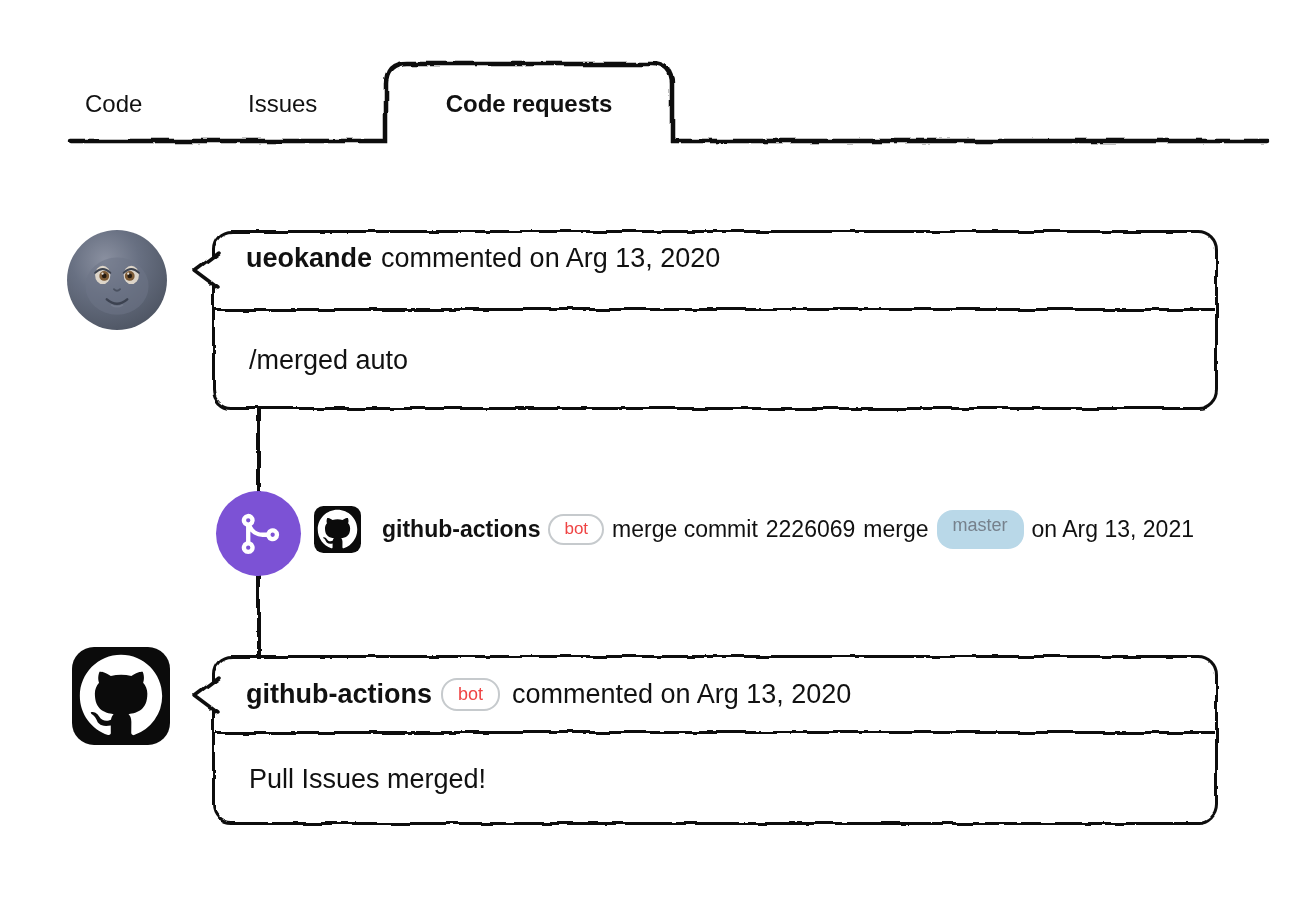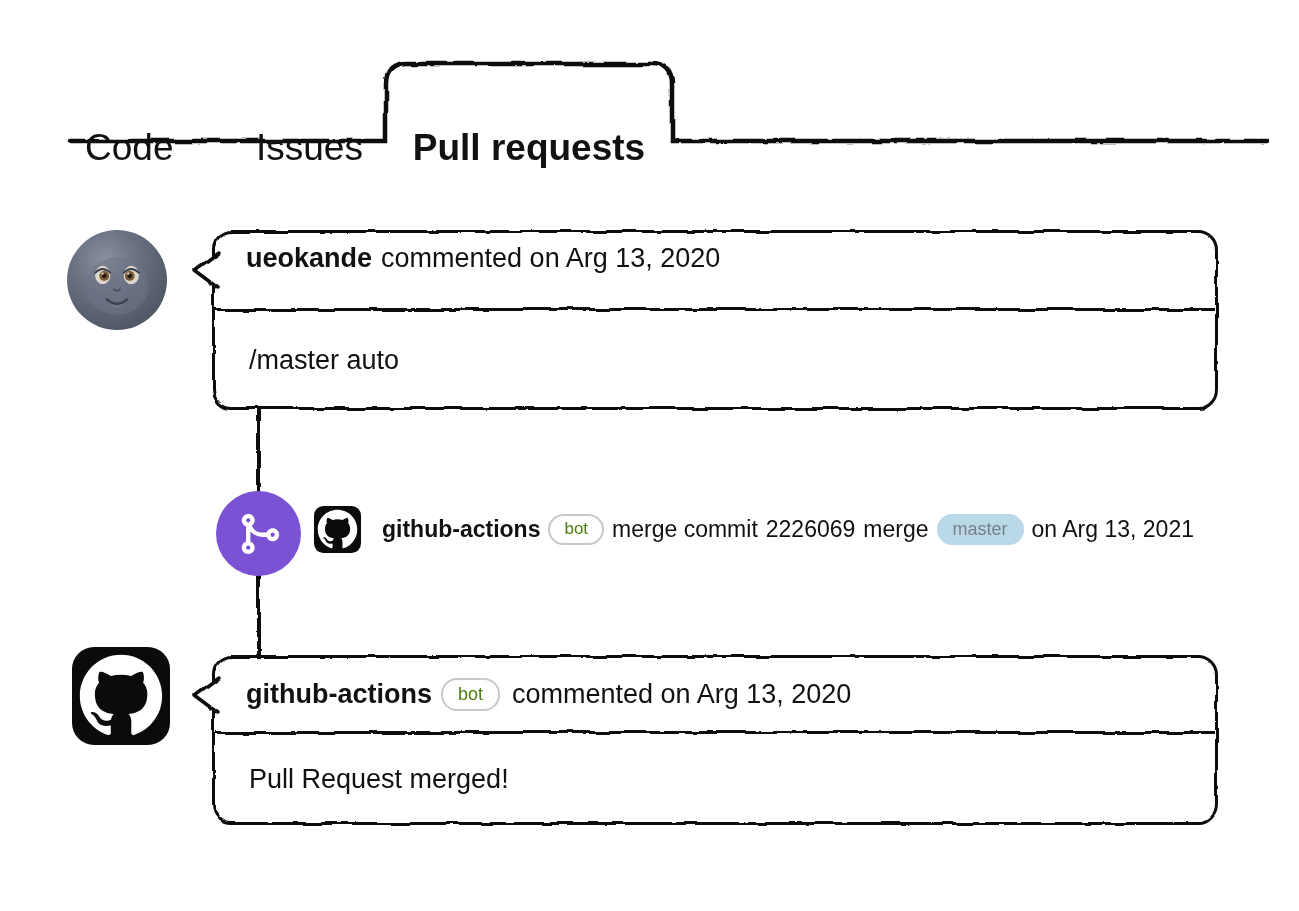--- a/index.html
+++ b/index.html
@@ -7,23 +7,22 @@
     width:1299px;height:911px;position:relative;overflow:hidden;
     font-family:"Liberation Sans","DejaVu Sans",sans-serif;
     color:#111111;
   }
   .canvas{position:absolute;inset:0;background:#fff;}
   .sk{filter:url(#squiggle);}
 
   
   .tab-outline{position:absolute;left:0;top:0;}
   .tab-label{
-    position:absolute;top:86px;font-size:37px;line-height:36px;white-space:nowrap;
+    position:absolute;top:86px;font-size:24px;line-height:36px;white-space:nowrap;
     color:#111;
-    margin-top:44px;
   }
   .tab-label.active{font-weight:bold;}
 
   
   .bubble{position:absolute;}
   .bframe{
     position:absolute;inset:0;border:3.5px solid #111;border-radius:20px;
     background:transparent;pointer-events:none;
   }
   .tail{position:absolute;left:-25px;width:34px;height:46px;z-index:3;}
@@ -37,27 +36,27 @@
   }
   .chead .author{font-weight:bold;margin-right:9px;}
   .cbody{
     position:absolute;left:37px;right:20px;display:flex;align-items:center;
     font-size:27px;white-space:nowrap;z-index:2;
   }
 
   
   .pill-bot{
     display:inline-block;border:2px solid #c6cacd;border-radius:16px;
-    color:#4d7c0f;background:#fff;font-size:18px;line-height:18px;
+    color:#ef4444;background:#fff;font-size:18px;line-height:18px;
     padding:5px 15px 6px 15px;margin-right:12px;
   }
   .pill-bot.sm{font-size:17px;padding:4px 14px 5px 14px;margin:0;}
   .pill-branch{
     display:inline-block;border-radius:16px;background:#b9d8e8;color:#76818c;
-    font-size:18px;line-height:18px;padding:6px 16px 7px 16px;
+    font-size:18px;line-height:18px;padding:6px 16px 15px 16px;
   }
 
   
   .vline{
     position:absolute;width:14px;z-index:0;
     background:linear-gradient(to right,transparent 5px,#111 5px,#111 9px,transparent 9px);
   }
   .merge-circle{
     position:absolute;left:216px;top:491px;width:85px;height:85px;border-radius:50%;
     background:#7c52d5;display:flex;align-items:center;justify-content:center;z-index:2;
@@ -81,22 +80,22 @@
   </defs>
 </svg>
 
 <div class="canvas">
 
   <div>
     <svg class="tab-outline" width="1299" height="175" viewBox="0 0 1299 175">
       <path d="M70 141 L386 141 L386 85 Q386 64 407 64 L651 64 Q672 64 672 85 L672 141 L1268 141" fill="none" stroke="#111111" stroke-width="4.5" stroke-linecap="round" filter="url(#squiggle)"></path>
     </svg>
     <div class="tab-label" style="left:85px">Code</div>
-    <div class="tab-label" style="left:256px">Issues</div>
-    <div class="tab-label active" style="left:386px;width:286px;text-align:center">Pull requests</div>
+    <div class="tab-label" style="left:248px">Issues</div>
+    <div class="tab-label active" style="left:386px;width:286px;text-align:center">Code requests</div>
   </div>
 
   <svg class="avatar" style="left:66px;top:229px" width="102" height="102" viewBox="0 0 100 100">
     <defs>
       <radialGradient id="moonG" cx="38%" cy="30%" r="75%">
         <stop offset="0%" stop-color="#8a90a0"></stop>
         <stop offset="45%" stop-color="#687082"></stop>
         <stop offset="100%" stop-color="#4e5563"></stop>
       </radialGradient>
     </defs>
@@ -124,21 +123,21 @@
   <div class="bubble" style="left:212px;top:230px;width:1006px;height:180px">
     <div class="bframe sk"></div>
     <svg class="tail sk" style="top:17px" viewBox="0 0 34 46">
       <path d="M32 5 L8 23 L32 41" fill="#ffffff" stroke="#111111" stroke-width="3.5" stroke-linejoin="round" stroke-linecap="round"></path>
     </svg>
     <div class="hline sk" style="top:73px"></div>
     <div class="chead" style="height:56px">
       <span class="author">ueokande</span>
       <span class="meta">commented on Arg 13, 2020</span>
     </div>
-    <div class="cbody" style="top:80px;bottom:0">/master auto</div>
+    <div class="cbody" style="top:80px;bottom:0">/merged auto</div>
   </div>
 
   <div class="vline sk" style="left:252px;top:406px;height:253px"></div>
 
   <div class="merge-circle">
     <svg width="46" height="46" viewBox="0 0 16 16">
       <path fill="#ffffff" d="M5.45 5.154A4.25 4.25 0 0 0 9.25 7.5h1.378a2.251 2.251 0 1 1 0 1.5H9.25A5.734 5.734 0 0 1 5 7.123v3.505a2.25 2.25 0 1 1-1.5 0V5.372a2.25 2.25 0 1 1 1.95-.218ZM4.25 13.5a.75.75 0 1 0 0-1.5.75.75 0 0 0 0 1.5Zm8.5-4.5a.75.75 0 1 0 0-1.5.75.75 0 0 0 0 1.5ZM5 3.25a.75.75 0 1 0-1.5 0 .75.75 0 0 0 1.5 0Z"></path>
     </svg>
   </div>
 
@@ -166,16 +165,16 @@
     <div class="bframe sk"></div>
     <svg class="tail sk" style="top:17px" viewBox="0 0 34 46">
       <path d="M32 5 L8 23 L32 41" fill="#ffffff" stroke="#111111" stroke-width="3.5" stroke-linejoin="round" stroke-linecap="round"></path>
     </svg>
     <div class="hline sk" style="top:71px"></div>
     <div class="chead" style="height:78px">
       <span class="author">github-actions</span>
       <span class="pill-bot">bot</span>
       <span class="meta">commented on Arg 13, 2020</span>
     </div>
-    <div class="cbody" style="top:78px;bottom:0">Pull Request merged!</div>
+    <div class="cbody" style="top:78px;bottom:0">Pull Issues merged!</div>
   </div>
 
 </div>
 
 </body></html>

